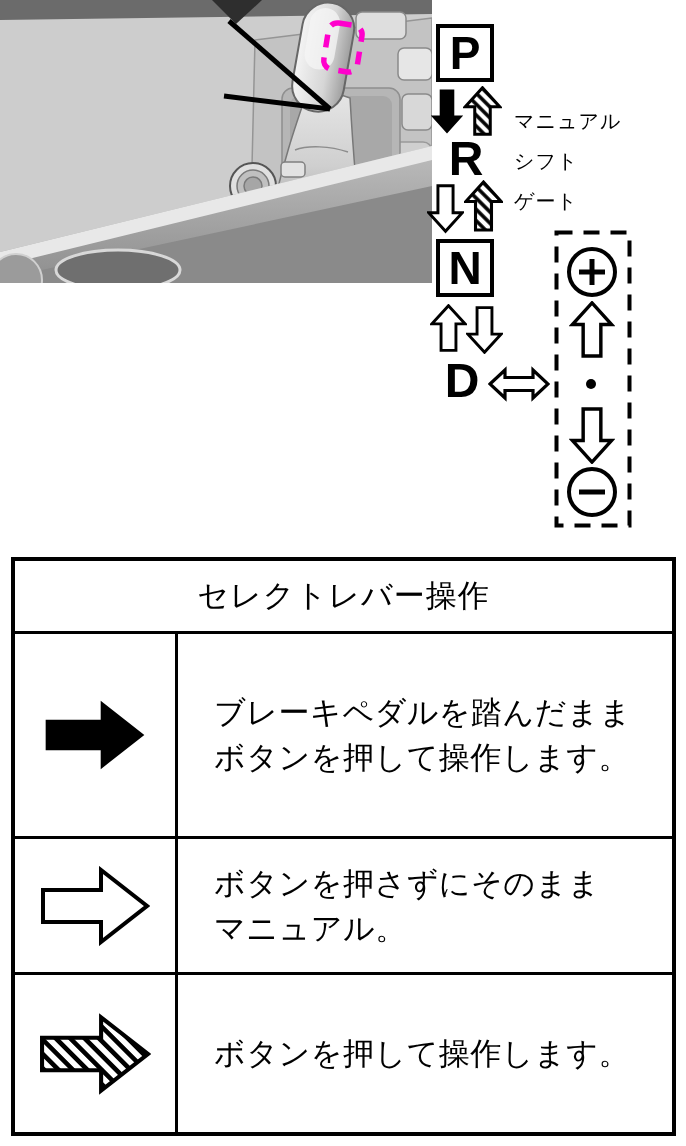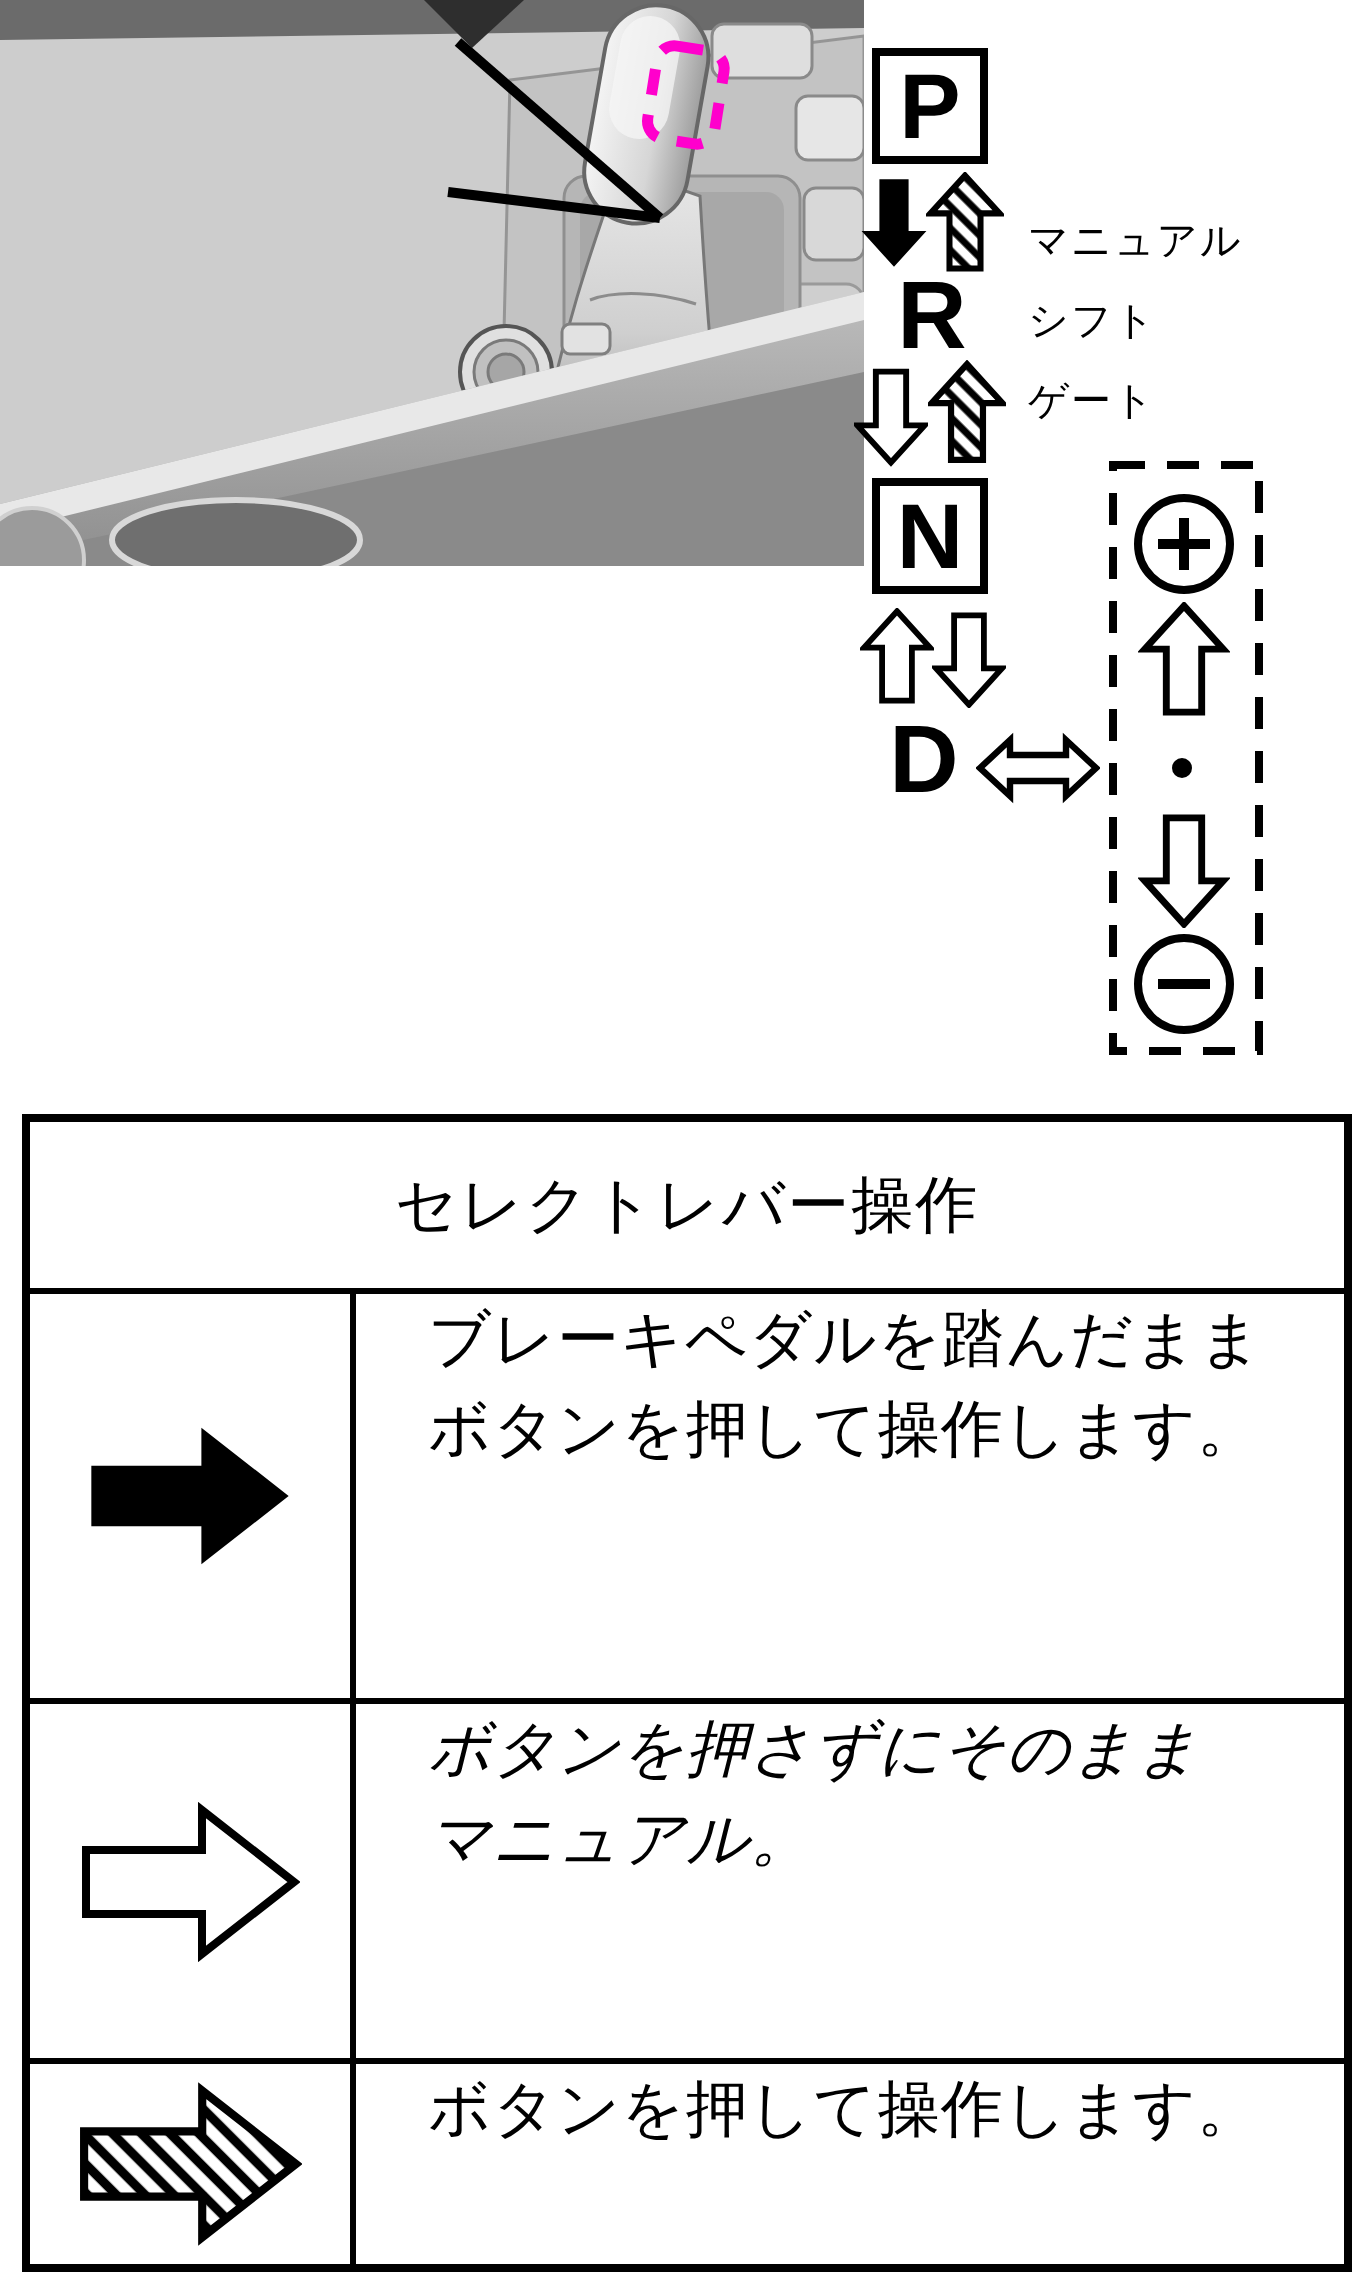--- a/index.html
+++ b/index.html
@@ -72,42 +72,42 @@
   
   .op-table {
     left: 11px; top: 557px;
     width: 665px; height: 579px;
     border: 4px solid #000;
     background: #fff;
     display: flex;
     flex-direction: column;
   }
   .op-header {
-    height: 86px;
+    height: 73px;
     border-bottom: 3px solid #000;
     display: flex; align-items: center; justify-content: center;
     font-size: 31px;
     letter-spacing: 1px;
   }
   .op-row {
     display: flex;
     border-bottom: 3px solid #000;
   }
   .op-row:last-child { border-bottom: none; flex: 1; }
   .op-row.r1 { height: 205px; }
-  .op-row.r2 { height: 180px; font-style: italic; }
+  .op-row.r2 { height: 136px; }
   .arrow-cell {
     width: 163px;
     border-right: 3px solid #000;
     display: flex; align-items: center; justify-content: center;
     flex-shrink: 0;
   }
   .text-cell {
     flex: 1;
-    display: flex; flex-direction: column; 
+    display: flex; flex-direction: column; justify-content: center;
     padding-left: 36px;
     font-size: 31px;
     line-height: 45px;
     letter-spacing: 0.5px;
   }
 </style>
 </head>
 <body>
 
 <div class="page">

